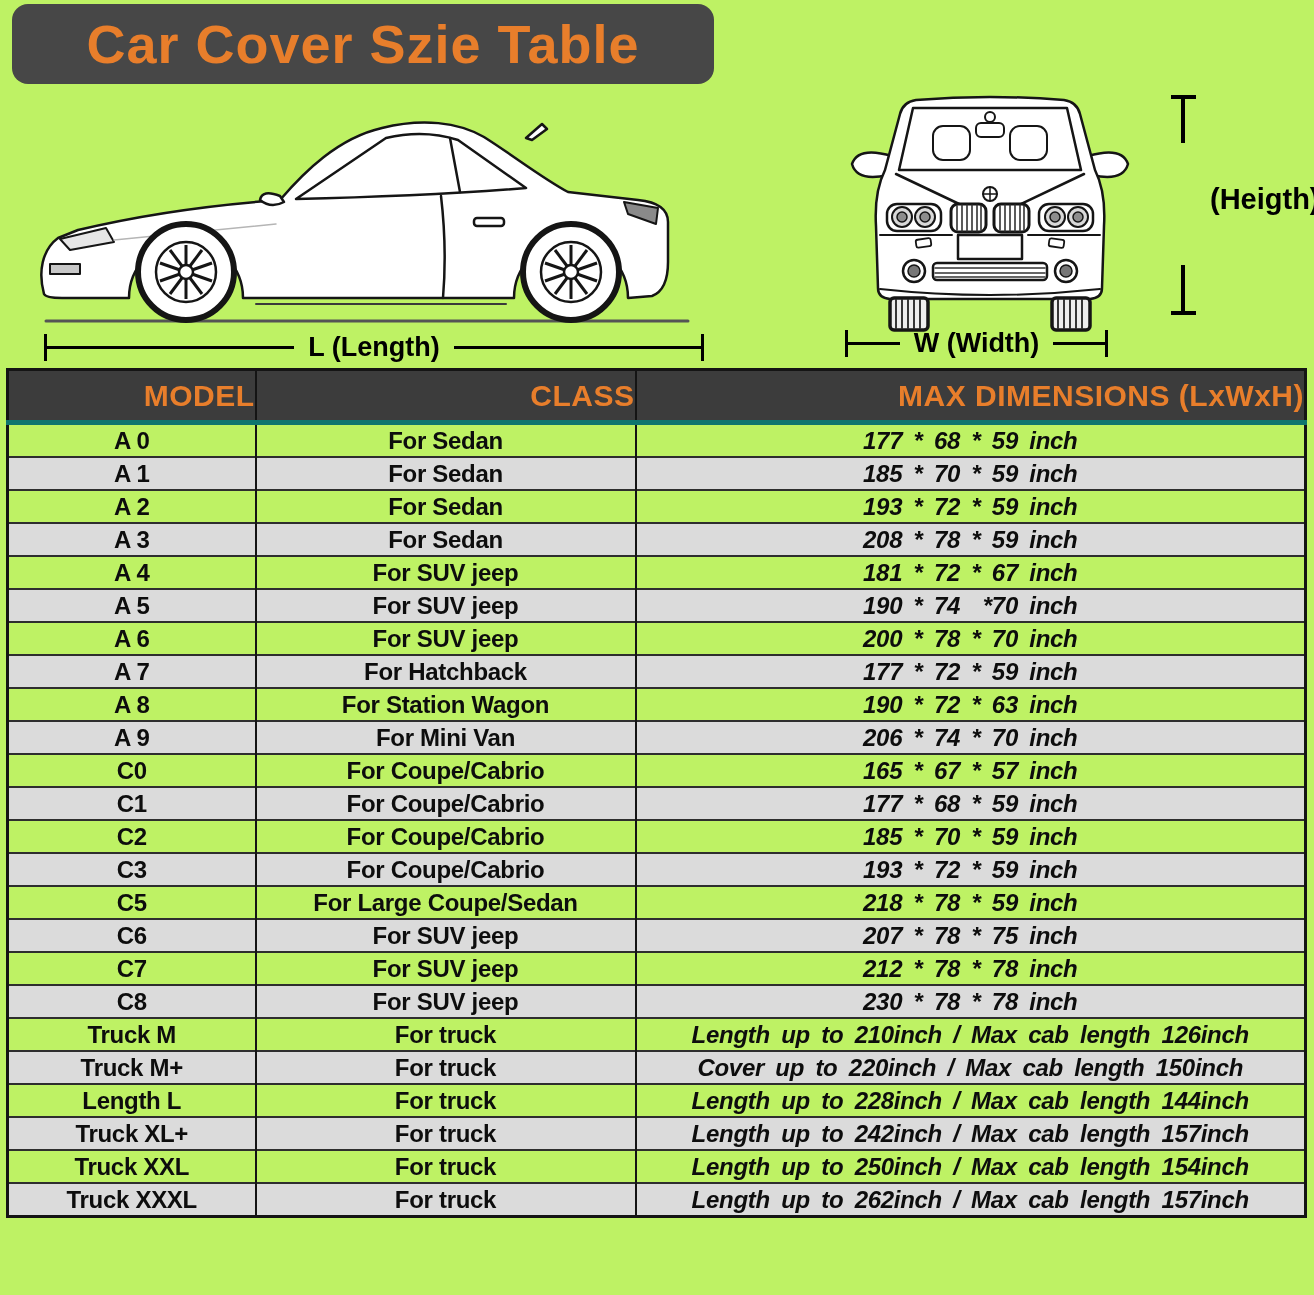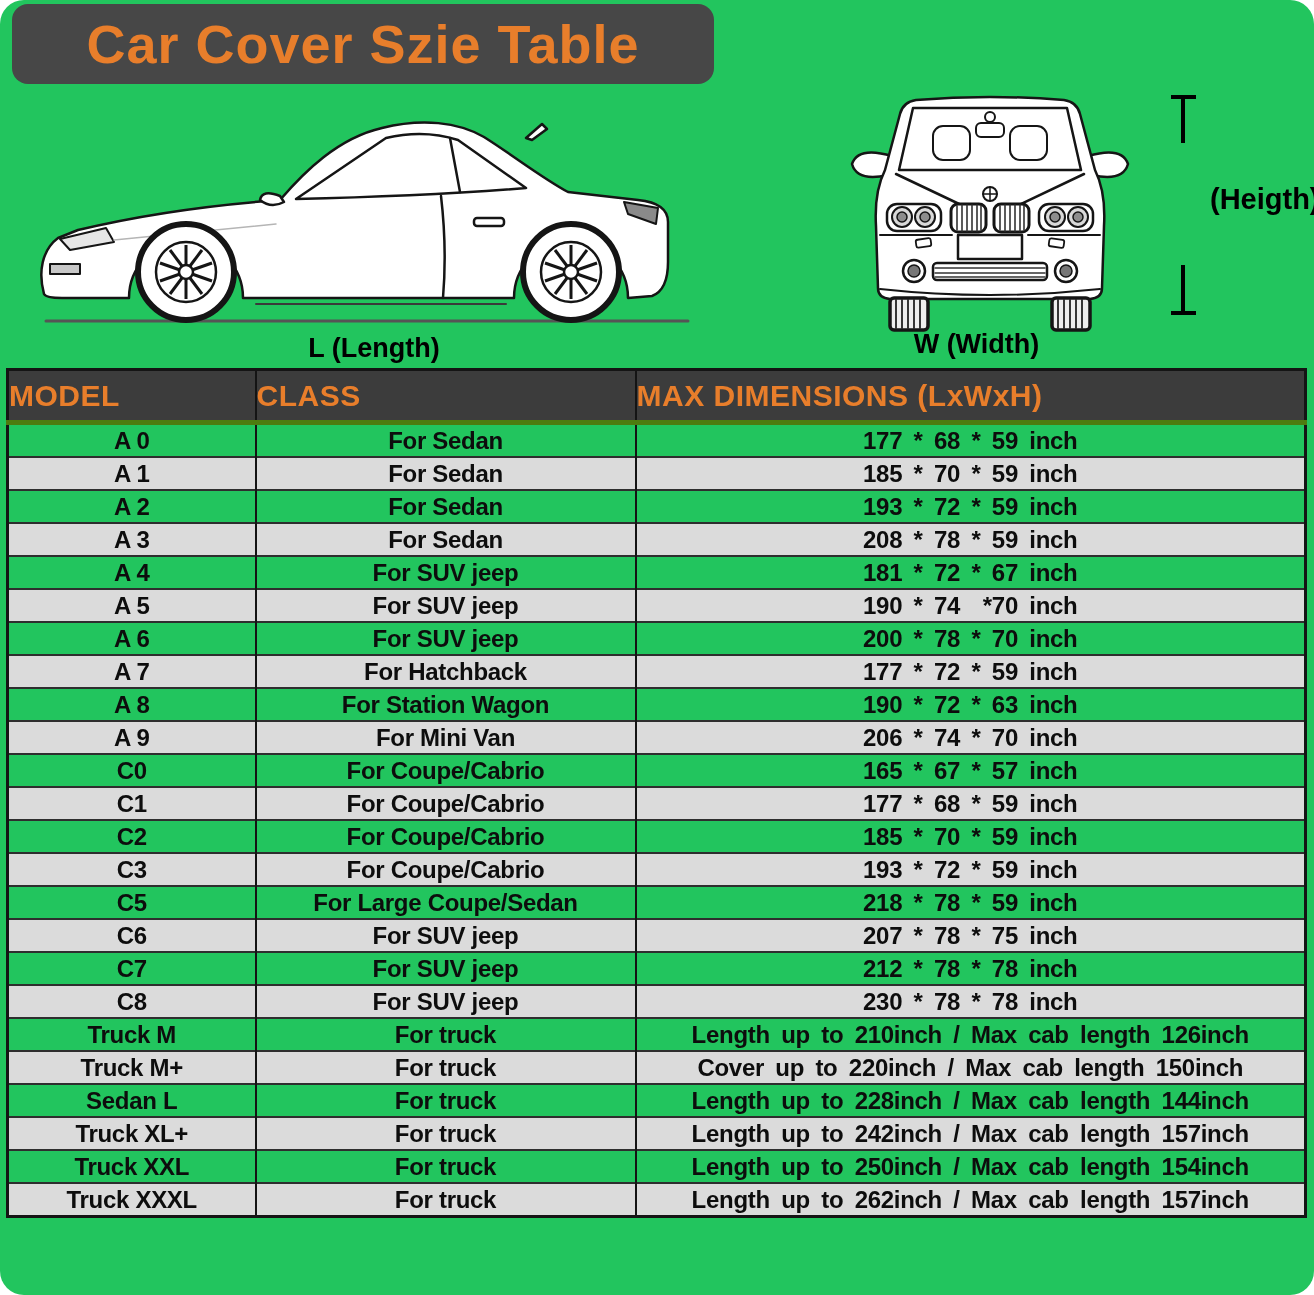--- a/index.html
+++ b/index.html
@@ -1,36 +1,35 @@
 <!DOCTYPE html>
 <html style="--accent: #E87E2B; --banner-bg: #474747; --header-bg: #3C3C3C; --stripe: #DBDBDB;"><head>
 <meta charset="utf-8">
 <style>
   html,body{margin:0;padding:0;background:#fff;}
   .stage{
-    position:relative;width:1314px;height:1295px;background:#22c55e;overflow:hidden;
+    position:relative;width:1314px;height:1295px;background:#bef264;overflow:hidden;
     font-family:"Liberation Sans",sans-serif;
-    border-radius:24px;
   }
   
   .banner{
     position:absolute;left:12px;top:4px;width:702px;height:80px;
     background:var(--banner-bg,#474747);border-radius:16px;
     display:flex;align-items:center;justify-content:center;
   }
   .banner-text{
     font-size:54px;font-weight:bold;color:var(--accent,#ED7C29);
     letter-spacing:1px;white-space:nowrap;
   }
   
   .svg-abs{position:absolute;}
   #side-car{left:26px;top:112px;}
   #front-car{left:830px;top:92px;}
   
-  .dim-row{position:absolute;display:flex;align-items:center;height:28px;flex-direction:column;}
+  .dim-row{position:absolute;display:flex;align-items:center;height:28px;}
   .dim-tick{width:3px;height:27px;background:#000;}
   .dim-line{flex:1;height:3px;background:#000;}
   .dim-label{font-size:27px;font-weight:bold;color:#000;padding:0 14px;white-space:nowrap;}
   #dim-length{left:44px;top:333px;width:660px;}
   #dim-width{left:845px;top:329px;width:263px;}
   .hbar{position:absolute;width:25px;height:4px;background:#000;}
   .vstem{position:absolute;width:4px;background:#000;}
   #height-top-bar{left:1171px;top:95px;}
   #height-top-stem{left:1181px;top:95px;height:48px;}
   #height-bottom-stem{left:1181px;top:265px;height:49px;}
@@ -41,31 +40,31 @@
   
   table.size-table{
     position:absolute;left:6px;top:368px;width:1301px;
     border-collapse:collapse;table-layout:fixed;
     border:3px solid #141414;
   }
   .size-table col.c1{width:248px;}
   .size-table col.c2{width:380px;}
   .size-table th{
     height:49px;background:var(--header-bg,#3C3C3C);color:var(--accent,#EA7E2B);
-    font-size:30px;font-weight:bold;letter-spacing:.5px;text-align:left;
-    border-bottom:5px solid #4d7c0f;padding:0;
+    font-size:30px;font-weight:bold;letter-spacing:.5px;text-align:right;
+    border-bottom:5px solid #0f766e;padding:0;
   }
   .size-table th+th, .size-table td+td{border-left:2px solid #141414;}
   .size-table td{
     height:31px;text-align:center;vertical-align:middle;
     font-size:24px;font-weight:bold;color:#0d0d0d;letter-spacing:-0.3px;
     border-top:2px solid #2e2e2e;padding:0;overflow:hidden;white-space:nowrap;
   }
   .size-table tbody tr:nth-child(even){background:var(--stripe,#DBDBDB);}
-  .size-table td.cell-dims{white-space:pre;word-spacing:5px;}
+  .size-table td.cell-dims{white-space:pre;word-spacing:5px;font-style:italic;}
 </style>
 </head>
 <body>
 
 <div class="stage">
 
   <div class="banner">
     <span class="banner-text">Car Cover Szie Table</span>
   </div>
 
@@ -396,21 +395,21 @@
       <td class="cell-dims">Length up to 210inch / Max cab length 126inch</td>
     </tr>
 
     <tr>
       <td class="cell-model">Truck M+</td>
       <td class="cell-class">For truck</td>
       <td class="cell-dims">Cover up to 220inch / Max cab length 150inch</td>
     </tr>
 
     <tr>
-      <td class="cell-model">Sedan L</td>
+      <td class="cell-model">Length L</td>
       <td class="cell-class">For truck</td>
       <td class="cell-dims">Length up to 228inch / Max cab length 144inch</td>
     </tr>
 
 
     <tr>
       <td class="cell-model">Truck XL+</td>
       <td class="cell-class">For truck</td>
       <td class="cell-dims">Length up to 242inch / Max cab length 157inch</td>
     </tr>

